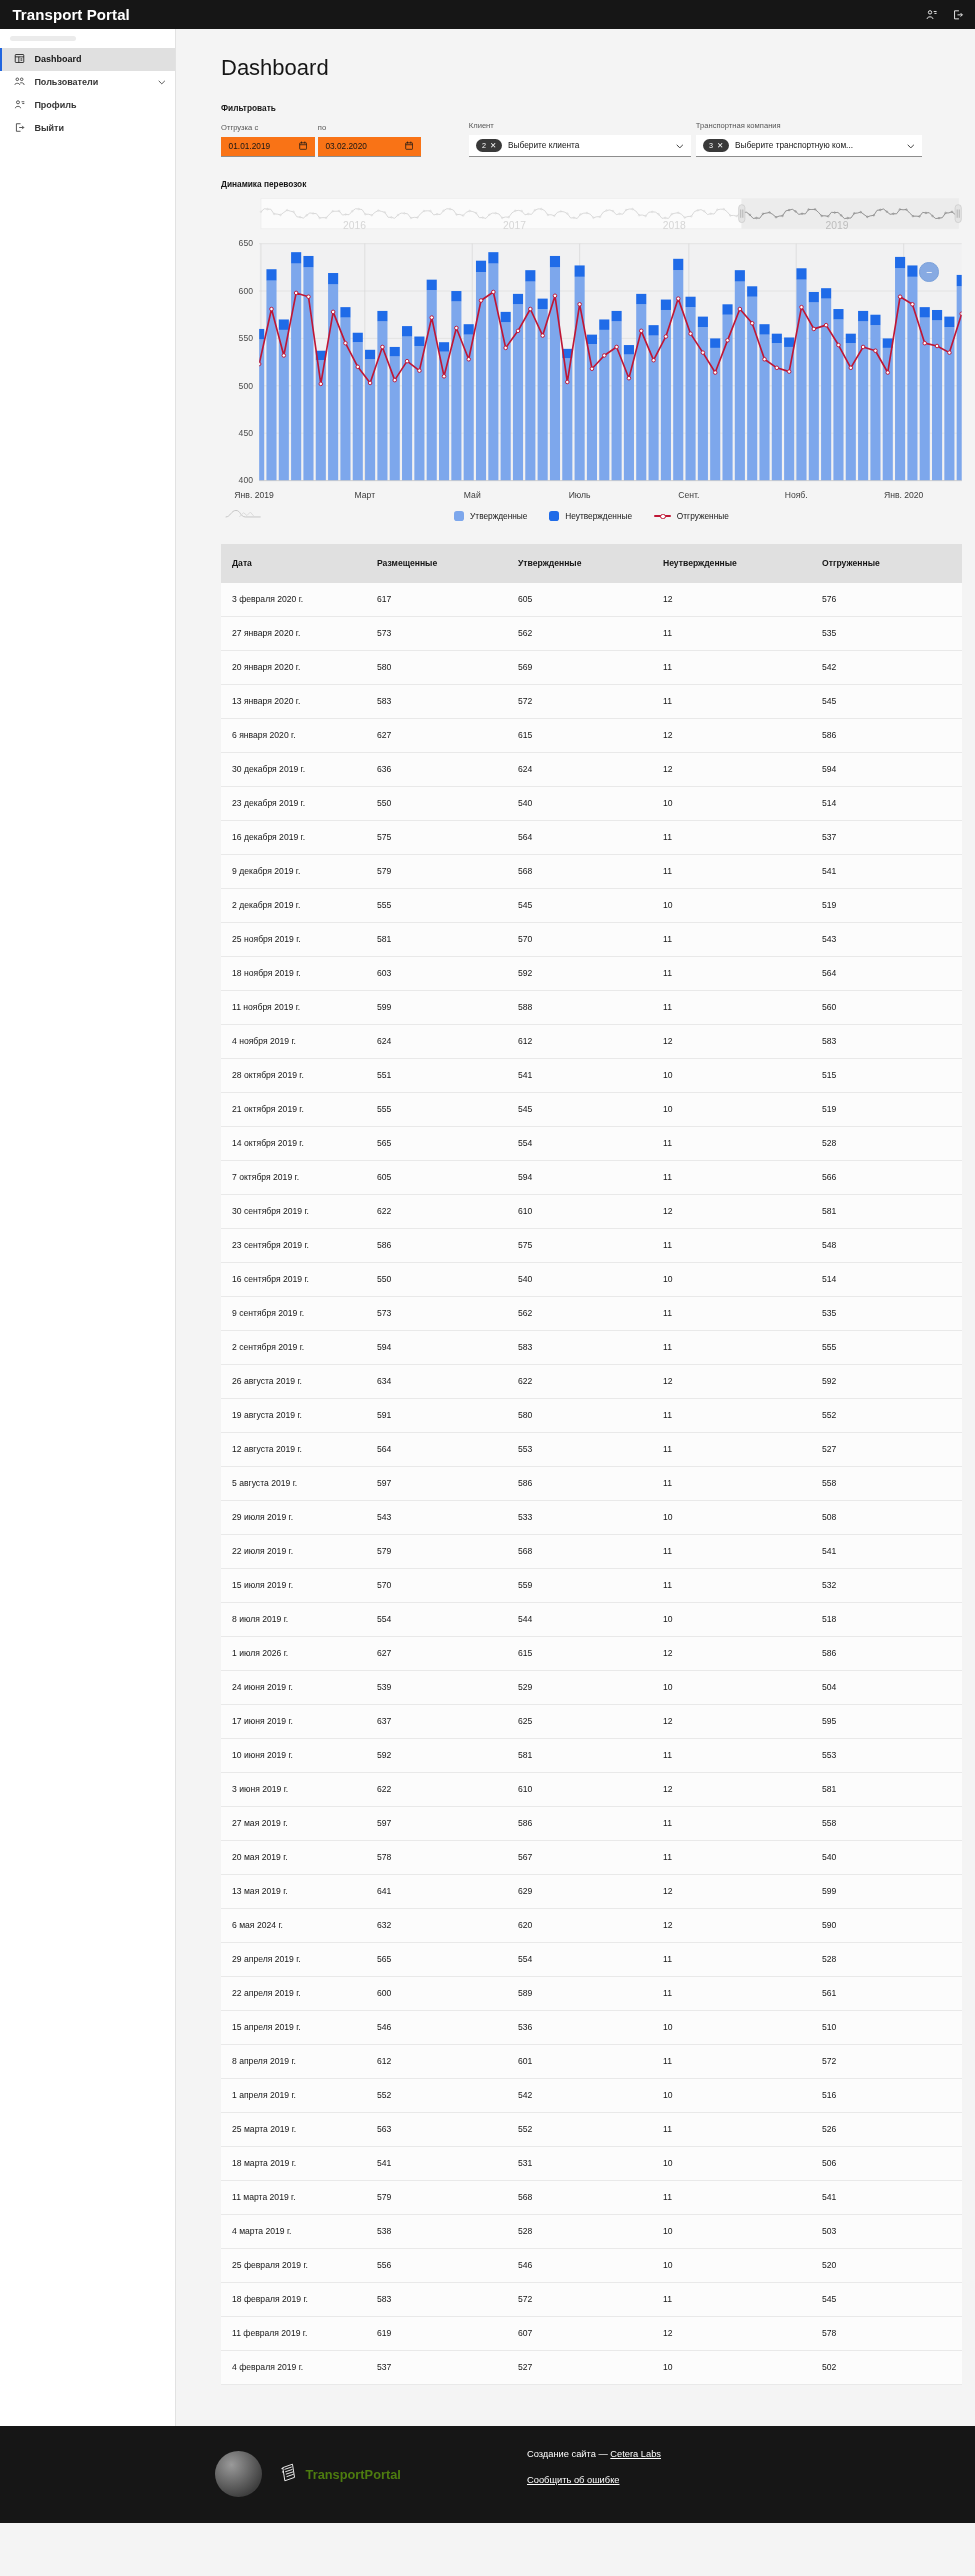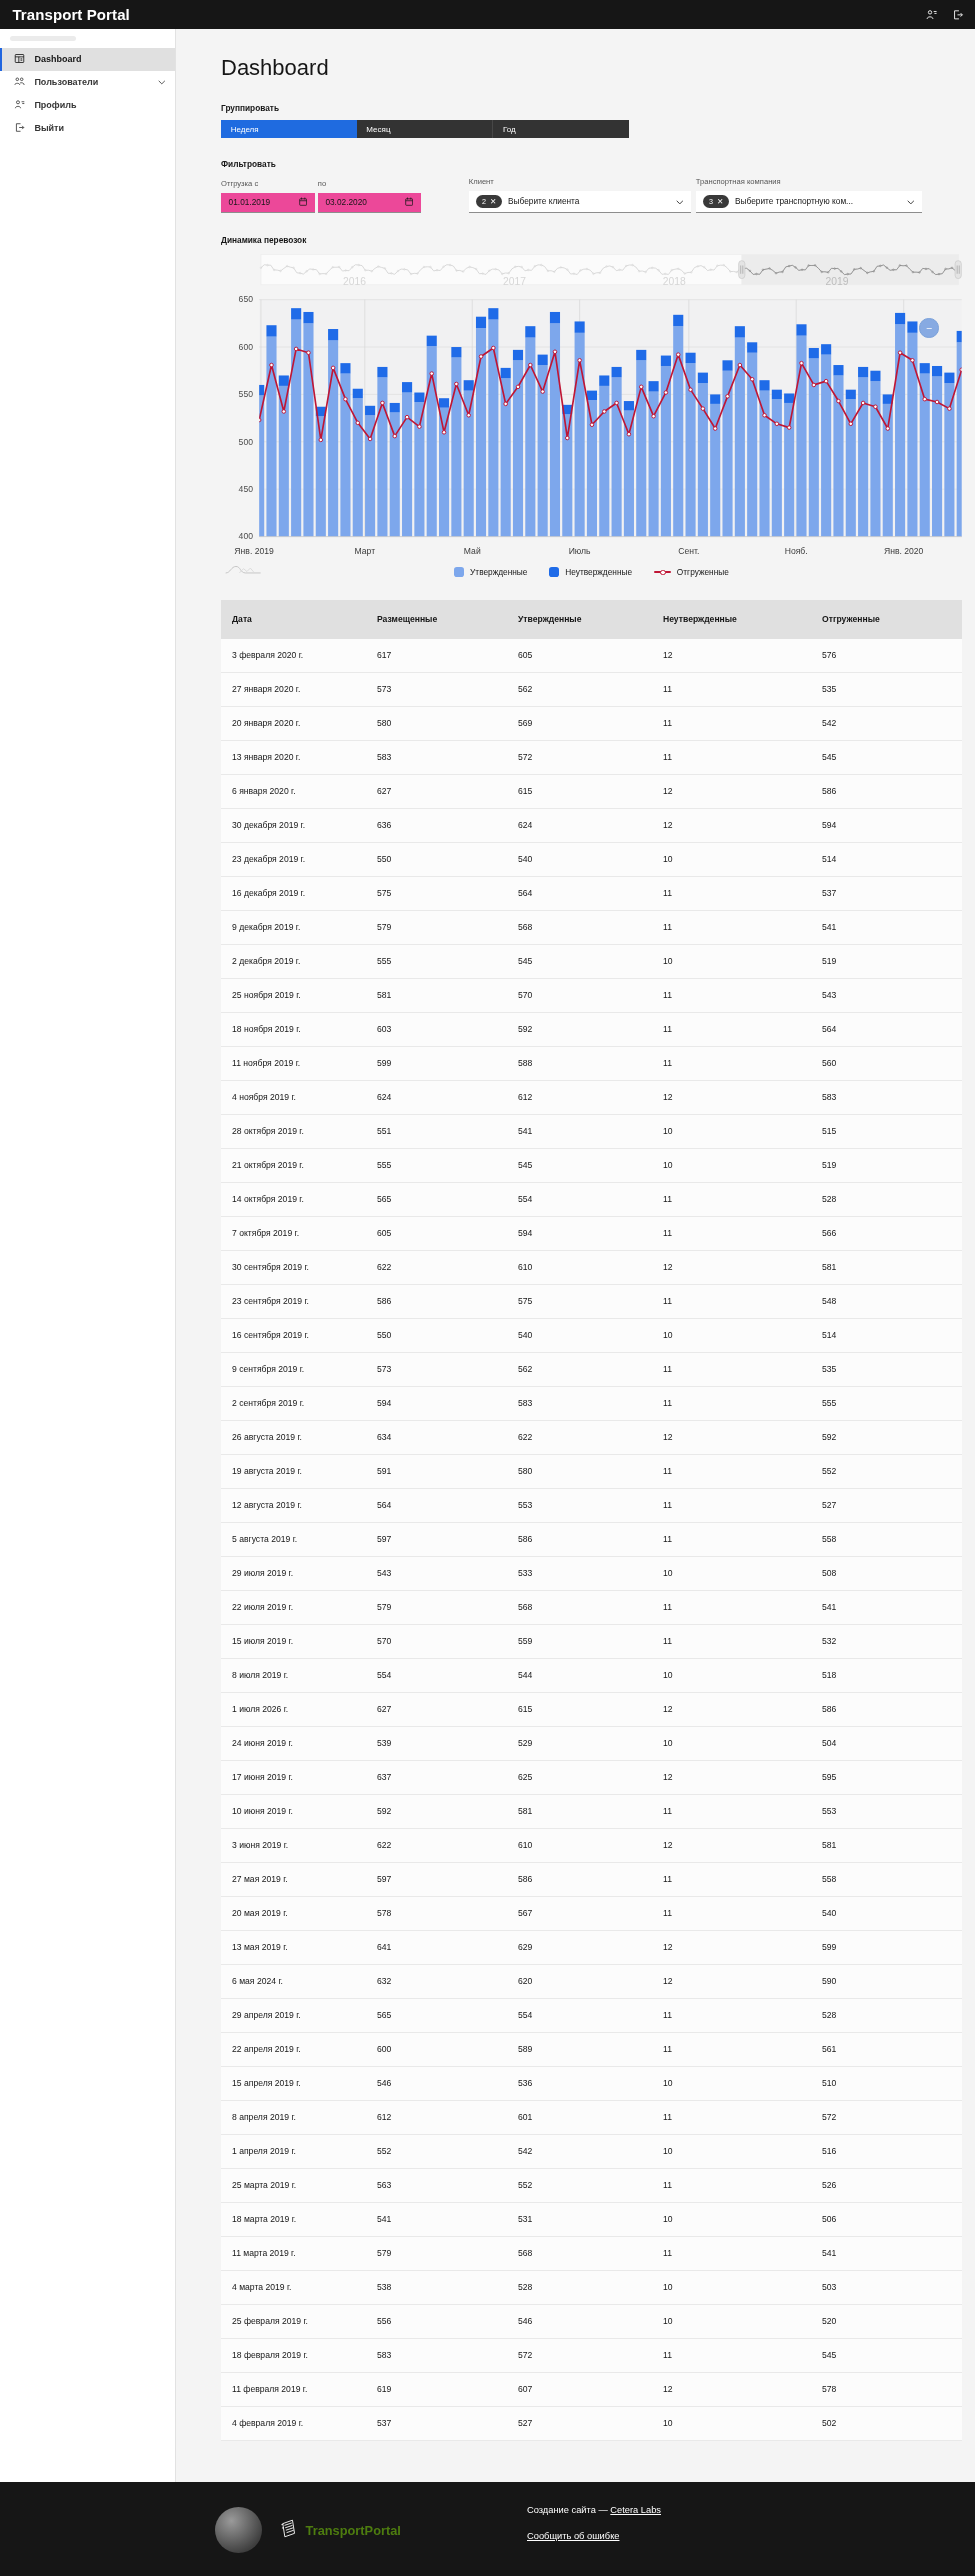--- a/index.html
+++ b/index.html
@@ -23,21 +23,21 @@
   
   .tabs{display:flex;width:408px;height:18px;}
   .tab{flex:1;display:flex;align-items:center;padding-left:9.7px;font-size:8px;color:#fff;background:#333333;border-right:0.7px solid #474747;cursor:pointer;box-sizing:border-box;}
   .tab:last-child{border-right:none;}
   .tab.active{background:#1f6be0;border-right:none;}
   
   .filters{margin-top:21px;}
   .filter-row{display:flex;margin-top:8.3px;align-items:flex-end;}
   .fgroup{display:flex;flex-direction:column;}
   .flabel{font-size:7.6px;color:#565656;margin-bottom:4.8px;}
-  .date-field{background:#ec4899;border-bottom:0.7px solid #8d8d8d;height:20px;display:flex;align-items:center;padding:0 7.6px;font-size:8.3px;gap:8.3px;cursor:text;box-sizing:border-box;}
+  .date-field{background:#f97316;border-bottom:0.7px solid #8d8d8d;height:20px;display:flex;align-items:center;padding:0 7.6px;font-size:8.3px;gap:8.3px;cursor:text;box-sizing:border-box;}
   .date-field .cal{margin-left:auto;}
   .select-field{background:#fff;border-bottom:0.7px solid #8d8d8d;height:21.4px;display:flex;align-items:center;padding:0 7.6px;font-size:8.3px;cursor:pointer;box-sizing:border-box;}
   .tag{background:#393939;color:#fff;border-radius:7px;height:12.4px;display:flex;align-items:center;padding:0 5.5px;font-size:7.2px;gap:4.1px;margin-right:6.2px;flex:none;}
   .tag .tag-x{cursor:pointer;font-size:7.6px;line-height:1;}
   .select-chev{margin-left:auto;}
   
   .chart-section{margin-top:22px;}
   .nav-strip{margin-top:8.3px;height:36px;}
   .chart-wrap{position:relative;margin-top:1.4px;}
   .zoom-btn{position:absolute;right:23.4px;top:28px;width:19.3px;height:19.3px;border-radius:50%;background:#87aae2;border:0.7px solid #79a0da;color:#fff;display:flex;align-items:center;justify-content:center;font-size:10.3px;cursor:pointer;box-sizing:border-box;}
@@ -137,34 +137,20 @@
             <path d="M11.8 5.6 L14.2 8 L11.8 10.4"></path>
         </svg>
       </span>
       <span>Выйти</span>
     </div>
   </aside>
 
   <main>
     <h1 class="page-title">Dashboard</h1>
 
-    <div>
-      <p class="sec-label">Группировать</p>
-      <div class="tabs">
-        <div class="tab active">
-            <span>Неделя</span>
-          </div>
-        <div class="tab">
-            <span>Месяц</span>
-          </div>
-        <div class="tab">
-            <span>Год</span>
-          </div>
-      </div>
-    </div>
 
     <div class="filters">
       <p class="sec-label">Фильтровать</p>
       <div class="filter-row">
         <div class="fgroup" style="width:94px;justify-content:center;">
           <span class="flabel">Отгрузка с</span>
           <div class="date-field">
             <span>01.01.2019</span>
             <span class="cal">
               <svg width="8.3" height="9" viewBox="0 0 12 13" fill="none" stroke="#161616" stroke-width="1.1">

